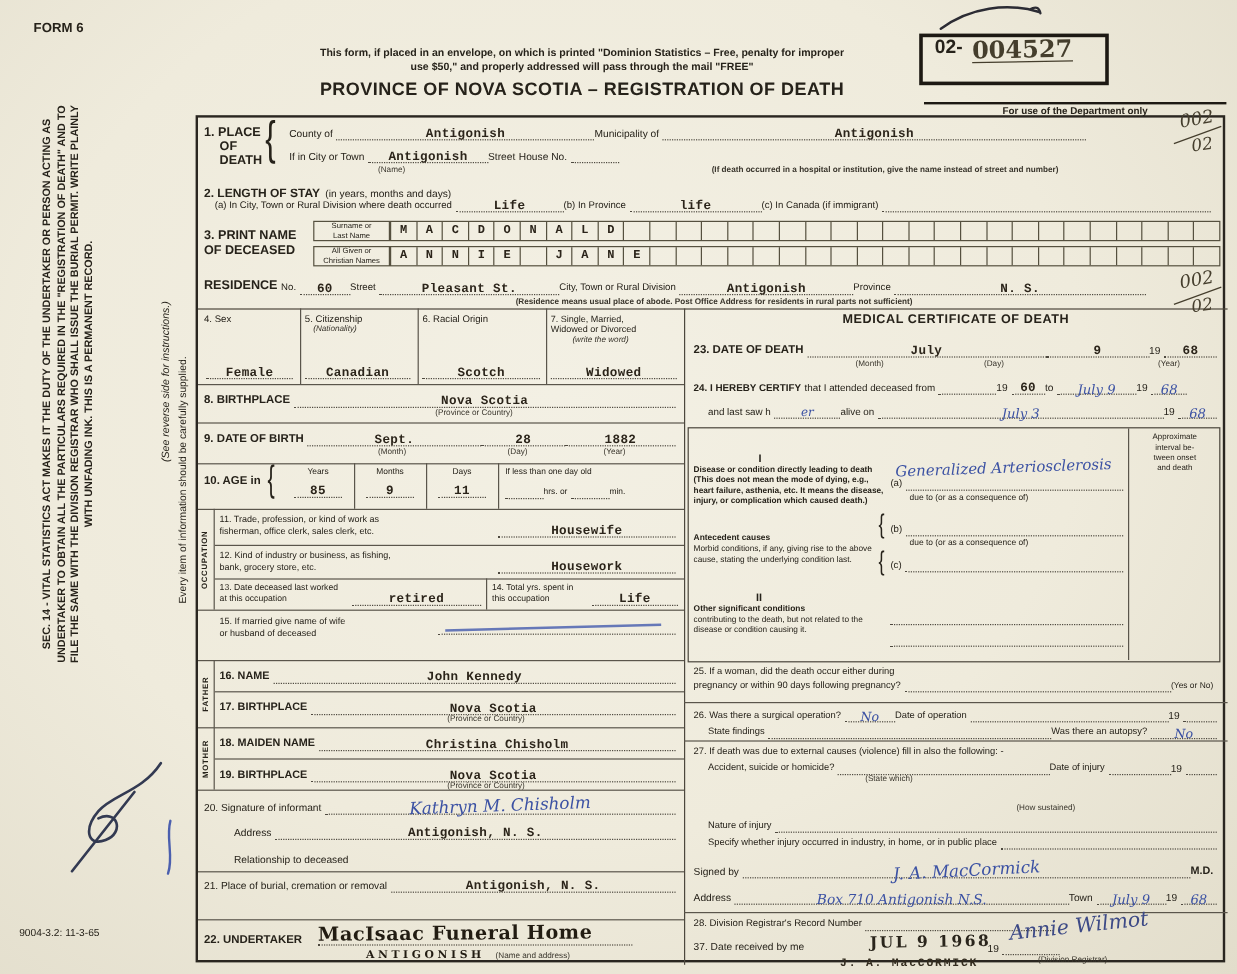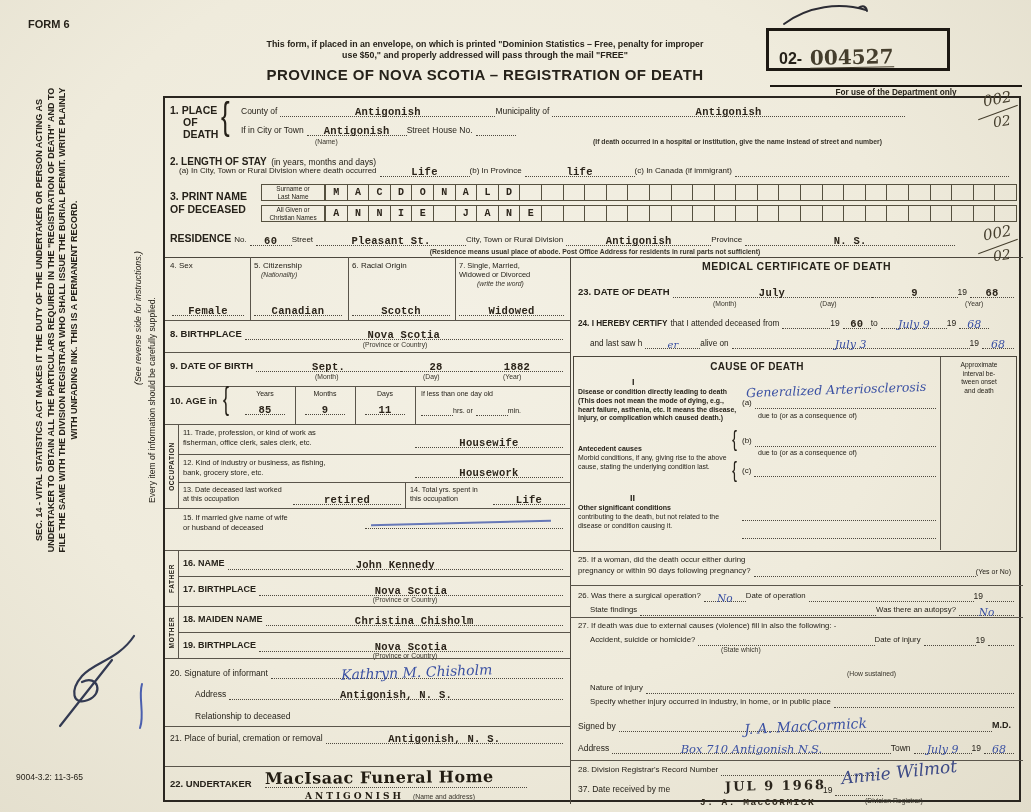--- a/index.html
+++ b/index.html
@@ -37,21 +37,21 @@
 <div id="paper"></div>
 
 <div class="abs b" style="left:28px;top:18px;font-size:11px">FORM 6</div>
 
 <div class="abs ctr b" style="left:205px;top:39px;width:560px;font-size:8.8px;line-height:1.25">
   <div>This form, if placed in an envelope, on which is printed "Dominion Statistics – Free, penalty for improper</div>
   <div>use $50," and properly addressed will pass through the mail "FREE"</div>
 </div>
 <div class="abs ctr b" style="left:205px;top:66px;width:560px;font-size:15px;letter-spacing:.4px">PROVINCE OF NOVA SCOTIA – REGISTRATION OF DEATH</div>
 
-<div class="abs" style="left:766px;top:28px;width:184px;height:43px;border:3px solid #1d1913;display:flex;align-items:flex-end;padding-left:10px">
+<div class="abs" style="left:766px;top:28px;width:158px;height:43px;border:3px solid #1d1913;display:flex;align-items:flex-start;padding-left:10px">
   <span class="b" style="font-size:16px">02-</span>
   <span class="handd b" style="font-size:20px;font-style:normal;margin-left:8px;transform:rotate(-1deg);border-bottom:1.5px solid #453e2d">004527</span>
 </div>
 <div class="abs" style="left:770px;top:85px;width:252px;border-top:2px solid #1d1913"></div>
 <div class="abs b ctr" style="left:770px;top:88px;width:252px;font-size:8.2px">For use of the Department only</div>
 
 <svg class="abs" style="left:778px;top:0;width:96px;height:28px" viewBox="0 0 96 28">
   <path d="M6,24 C30,6 62,2 88,10 M80,8 c5,-3 8,-2 9,3" fill="none" stroke="#2c2c34" stroke-width="2" stroke-linecap="round"></path>
 </svg>
 
@@ -481,21 +481,20 @@
         <span class="hand" style="font-size:11px">July 3</span>
       </span>
     <span class="lb l85">19</span>
     <span class="fill" style="width:32px">
         <span class="hand" style="font-size:11px">68</span>
       </span>
   </div>
 
   <div class="abs" style="left:408px;top:258px;width:444px;height:196px;border:1.5px solid #4a453b">
     <div class="vr" style="left:366px;top:0;height:193px"></div>
-    <div class="abs ctr b" style="left:0;top:4px;width:366px;font-size:10px;letter-spacing:.4px">CAUSE OF DEATH</div>
     <div class="abs ctr" style="left:368px;top:4px;width:74px;font-size:6.6px;line-height:1.3">
       <div>Approximate</div>
         <div>interval be-</div>
       <div>tween onset</div>
         <div>and death</div>
     </div>
     <div class="abs b" style="left:58px;top:20px;font-size:9px">I</div>
     <div class="abs b" style="left:4px;top:31px;width:160px;font-size:6.9px;line-height:1.28">Disease or condition directly leading to death (This does not mean the mode of dying, e.g., heart failure, asthenia, etc. It means the disease, injury, or complication which caused death.)</div>
     <div class="fr" style="left:168px;top:40px;width:194px;height:12px">
       <span class="lb l8">(a)</span>

